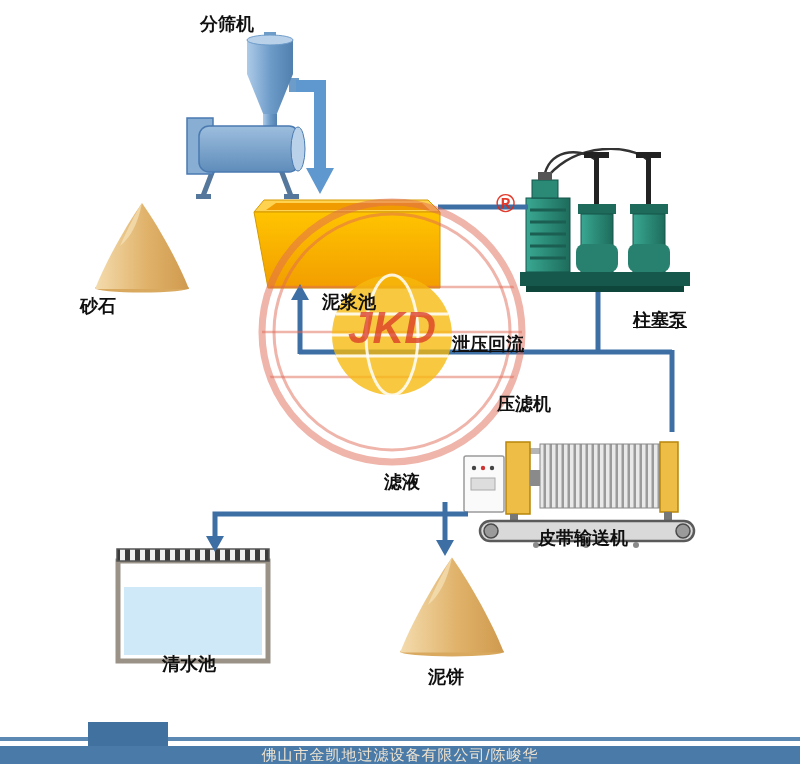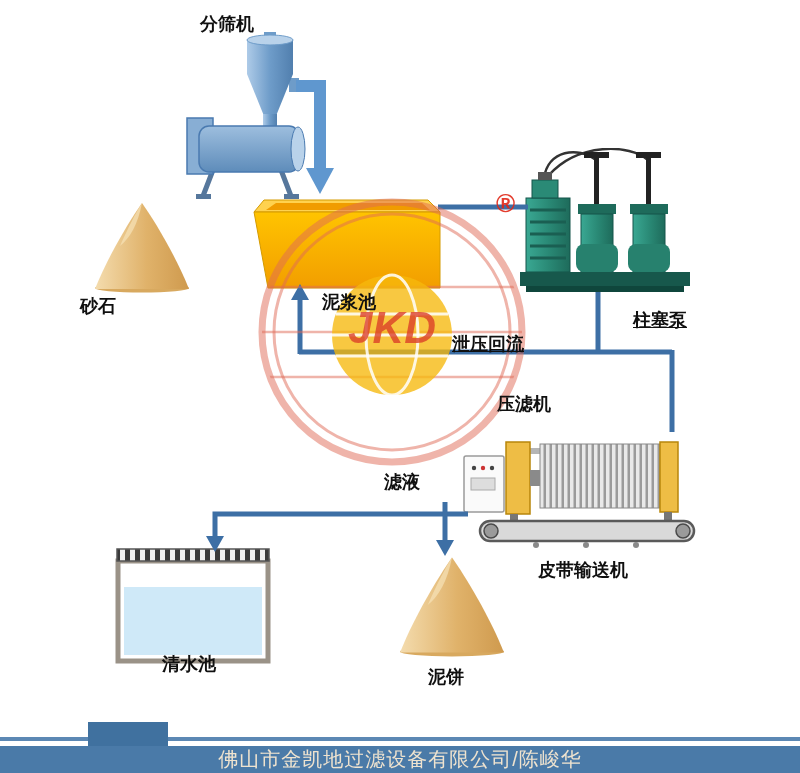--- a/index.html
+++ b/index.html
@@ -6,23 +6,23 @@
   html,body { background:#ffffff; }
   body { font-family:"Liberation Sans","DejaVu Sans",sans-serif; }
   .stage { position:relative; width:800px; height:773px; background:#fff; overflow:hidden; }
   .node { position:absolute; z-index:2; }
   .overlay { position:absolute; left:0; top:0; z-index:3; pointer-events:none; }
   .watermark { position:absolute; z-index:4; pointer-events:none; }
   .label { position:absolute; z-index:6; font-weight:bold; color:#101010; font-size:18px; white-space:nowrap; }
   .reg { position:absolute; z-index:6; font-weight:bold; color:#e02818; font-size:26px; opacity:.9; }
   .footer-line { position:absolute; left:0; top:737px; width:800px; height:4px; background:#5c88b4; z-index:7; }
   .footer-tab  { position:absolute; left:88px; top:722px; width:80px; height:26px; background:#40719f; z-index:8; }
-  .footer-bar  { position:absolute; left:0; top:746px; width:800px; height:27px; background:#4a7aa8; z-index:8;
+  .footer-bar  { position:absolute; left:0; top:746px; width:800px; height:18px; background:#4a7aa8; z-index:8;
                  display:flex; align-items:center; justify-content:center;
-                 color:#efe3cf; font-size:20px; letter-spacing:1px; }
+                 color:#efe3cf; font-size:15px; letter-spacing:1px; }
 </style>
 </head>
 <body>
 
 <div class="stage">
 
   <svg class="overlay" width="800" height="773">
     <defs>
       <marker id="arr" markerUnits="userSpaceOnUse" markerWidth="18" markerHeight="18" refX="4" refY="9" orient="auto">
         <path d="M0,0 L16,9 L0,18 Z" fill="#3d6fa5"></path>
@@ -213,21 +213,21 @@
     </svg>
   </div>
 
   <div class="label" style="left:200px; top:12px;">分筛机</div>
   <div class="label" style="left:80px;  top:294px;">砂石</div>
   <div class="label" style="left:322px; top:290px;font-family:Liberation Mono, monospace;">泥浆池</div>
   <div class="label" style="left:633px; top:308px;text-decoration:underline;">柱塞泵</div>
   <div class="label" style="left:452px; top:332px;text-decoration:underline;">泄压回流</div>
   <div class="label" style="left:497px; top:392px;">压滤机</div>
   <div class="label" style="left:362px; top:470px;margin-left:22px;">滤液</div>
-  <div class="label" style="left:538px; top:558px;">皮带输送机</div>
+  <div class="label" style="left:538px; top:526px;">皮带输送机</div>
   <div class="label" style="left:162px; top:652px;">清水池</div>
   <div class="label" style="left:428px; top:665px;text-align:right;">泥饼</div>
 
   <div class="footer-line"></div>
   <div class="footer-tab"></div>
   <div class="footer-bar">
     <span>佛山市金凯地过滤设备有限公司/陈峻华</span>
   </div>
 
 </div>

